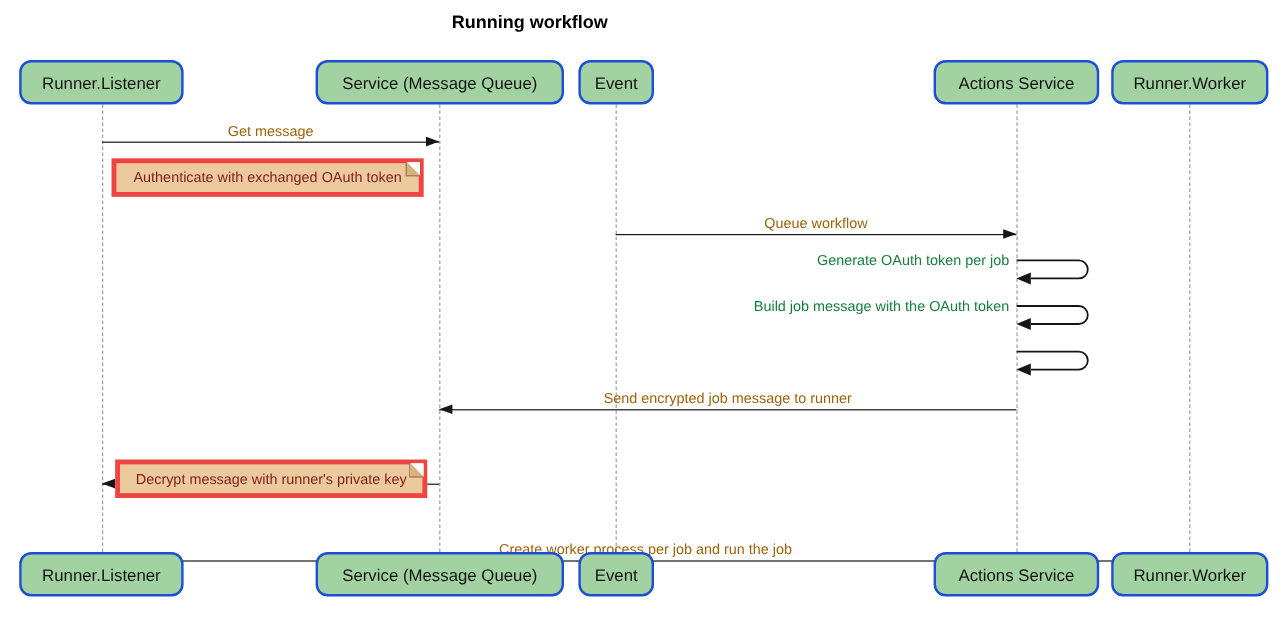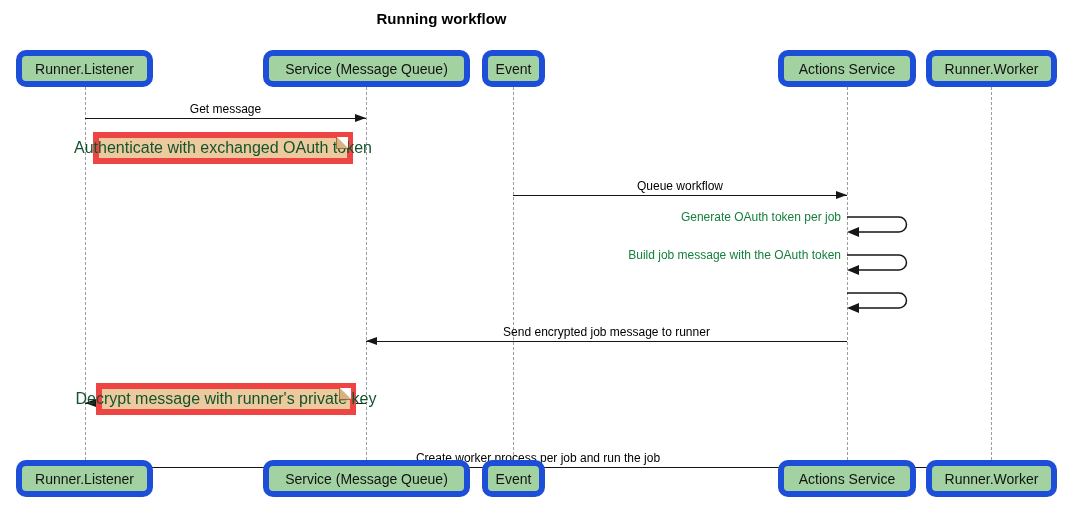--- a/index.html
+++ b/index.html
@@ -7,53 +7,53 @@
     position:relative; width:1072px; height:523px; background:#ffffff;
     font-family:"Liberation Sans", "DejaVu Sans", sans-serif; color:#131313;
     overflow:hidden;
   }
   .title {
     position:absolute; left:0; top:10px; width:883px; text-align:center;
     font-size:15px; font-weight:bold; color:#000;
   }
   .actor {
     position:absolute; height:37px; background:#a2d2a2;
-    border:6px solid #1d4ed8; border-radius:10px;
+    border:2px solid #1d4ed8; border-radius:10px;
     display:flex; align-items:center; justify-content:center;
     font-size:14px; color:#131313; box-sizing:border-box; white-space:nowrap;
   }
   .lifeline {
     position:absolute; top:87px; height:373px; width:0;
     border-left:1px dashed #9d9d9d;
   }
   .msg { position:absolute; }
   .msg .lbl {
     display:block; text-align:center; font-size:12px; line-height:14px;
-    color:#000000; white-space:nowrap; margin-bottom:2px;
+    color:#a16207; white-space:nowrap; margin-bottom:2px;
   }
   .msg .line { position:relative; height:0; border-top:1.5px solid #161616; }
   .msg .line.dir-right::after {
     content:""; position:absolute; right:0; top:-5.5px; width:0; height:0;
     border-left:11px solid #161616; border-top:4.5px solid transparent;
     border-bottom:4.5px solid transparent;
   }
   .msg .line.dir-left::after {
     content:""; position:absolute; left:0; top:-5.5px; width:0; height:0;
     border-right:11px solid #161616; border-top:4.5px solid transparent;
     border-bottom:4.5px solid transparent;
   }
   .selfloop-label {
     position:absolute; text-align:right; font-size:12px; line-height:14px;
     color:#15803d; white-space:nowrap;
   }
   .selfloop-svg { position:absolute; width:70px; height:26px; }
   .note {
-    position:absolute; background:#ecca9e; border:6px solid #ef4444;
+    position:absolute; background:#ecca9e; border:4px solid #ef4444;
     display:flex; align-items:center; justify-content:center;
-    font-size:16px; color:#14532d; box-sizing:border-box; white-space:nowrap;
+    font-size:12px; color:#7f1d1d; box-sizing:border-box; white-space:nowrap;
   }
   .note::before { 
     content:""; position:absolute; top:-1px; right:-1px; width:0; height:0;
     border-style:solid; border-width:0 11px 11px 0;
     border-color:#ffffff #ffffff #d8b27f #d8b27f;
     box-shadow:-1px 1px 0 rgba(139,107,67,.9);
   }
 </style>
 </head>
 <body>

